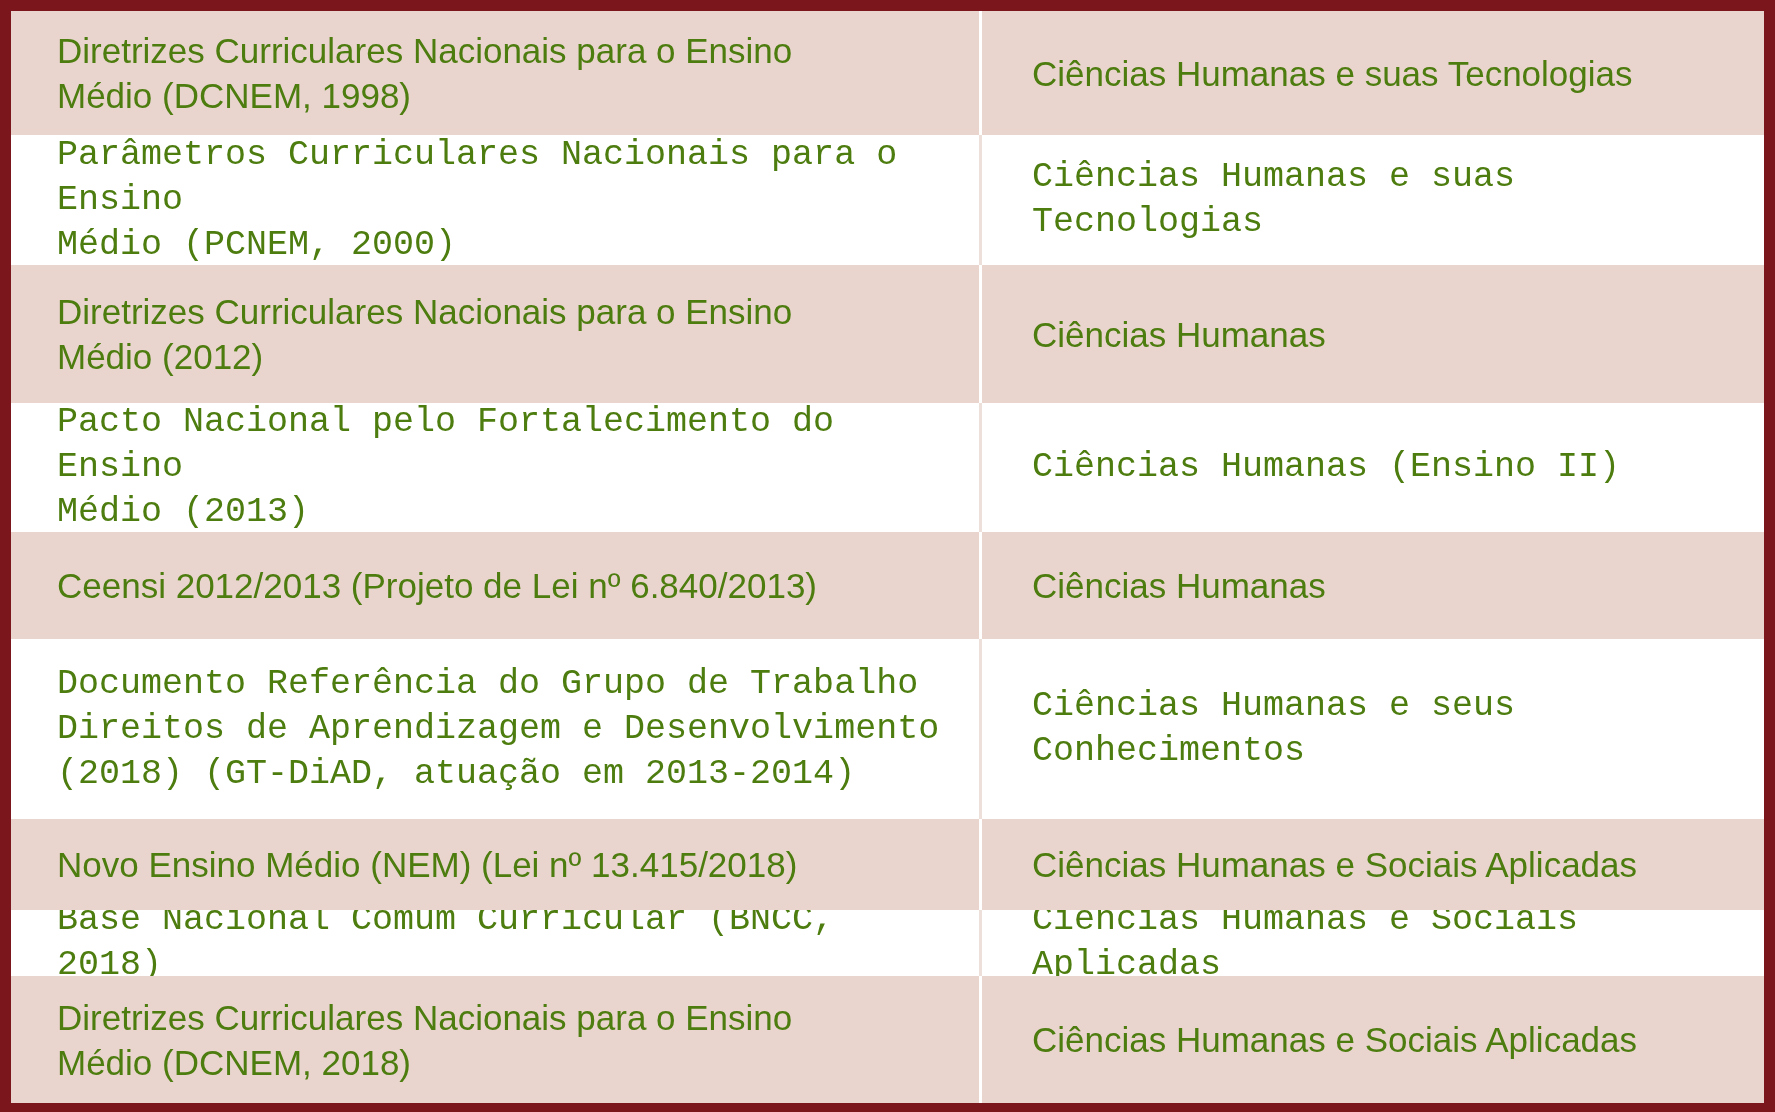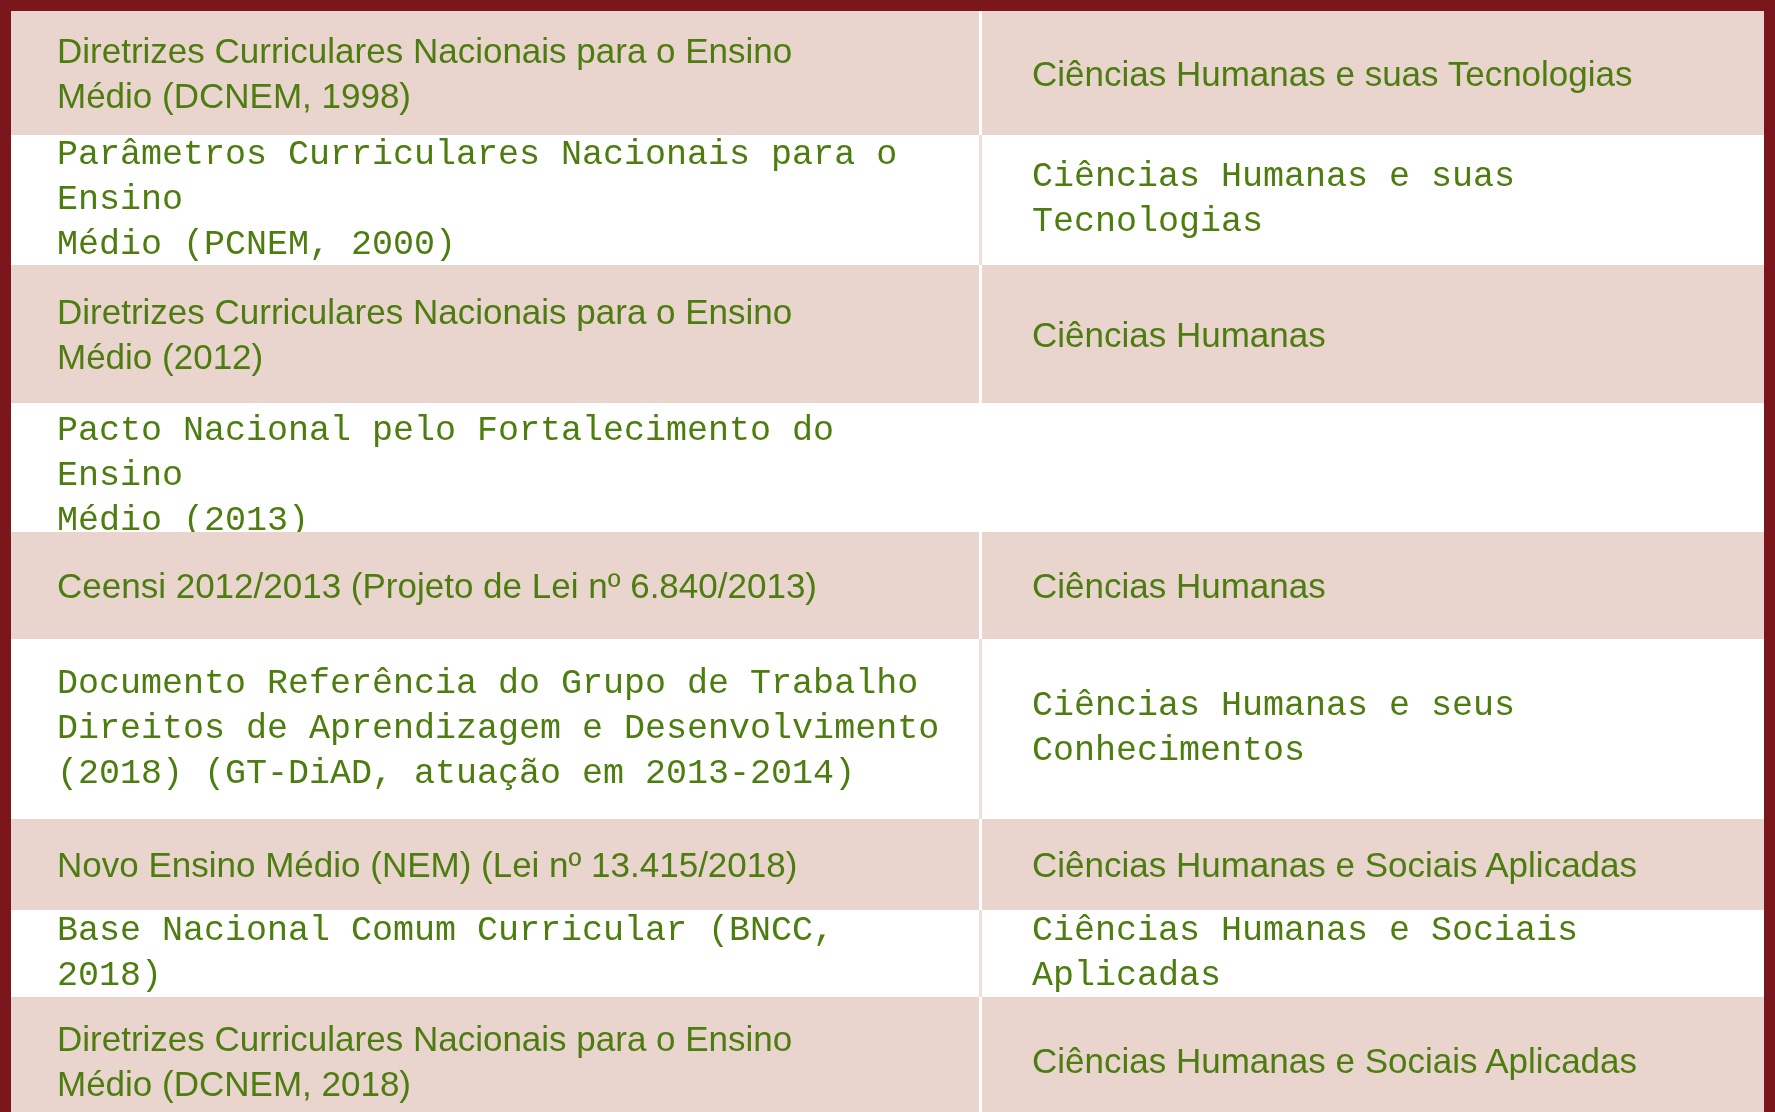--- a/index.html
+++ b/index.html
@@ -22,25 +22,25 @@
     color: #4d7c0f;
   }
   .row {
     display: flex;
     flex-shrink: 0;
     overflow: hidden;
   }
   .row:nth-child(1) { height: 124px; }
   .row:nth-child(2) { height: 130px; }
   .row:nth-child(3) { height: 138px; }
-  .row:nth-child(4) { height: 129px; flex-direction: column; }
+  .row:nth-child(4) { height: 129px; }
   .row:nth-child(5) { height: 107px;  }
   .row:nth-child(6) { height: 180px; }
   .row:nth-child(7) { height: 91px;  }
-  .row:nth-child(8) { height: 87px; align-items: center;  }
+  .row:nth-child(8) { height: 66px; align-items: center;  }
   .row:nth-child(9) { height: 127px; }
   .cell {
     box-sizing: border-box;
     display: flex;
     align-items: center;
   }
   .cell-left {
     width: 968px;
     flex-shrink: 0;
     padding: 6px 30px 6px 46px;

